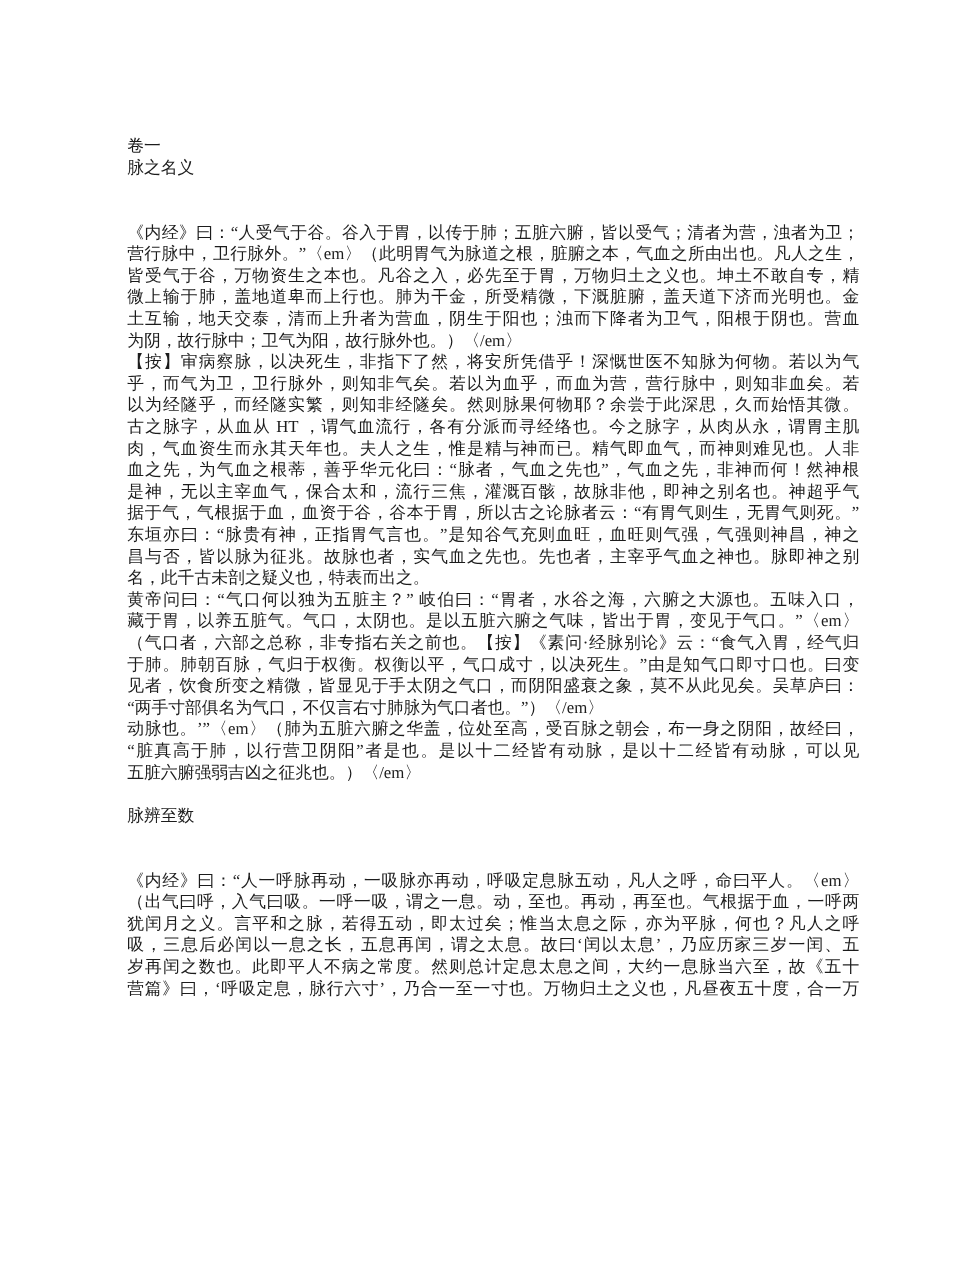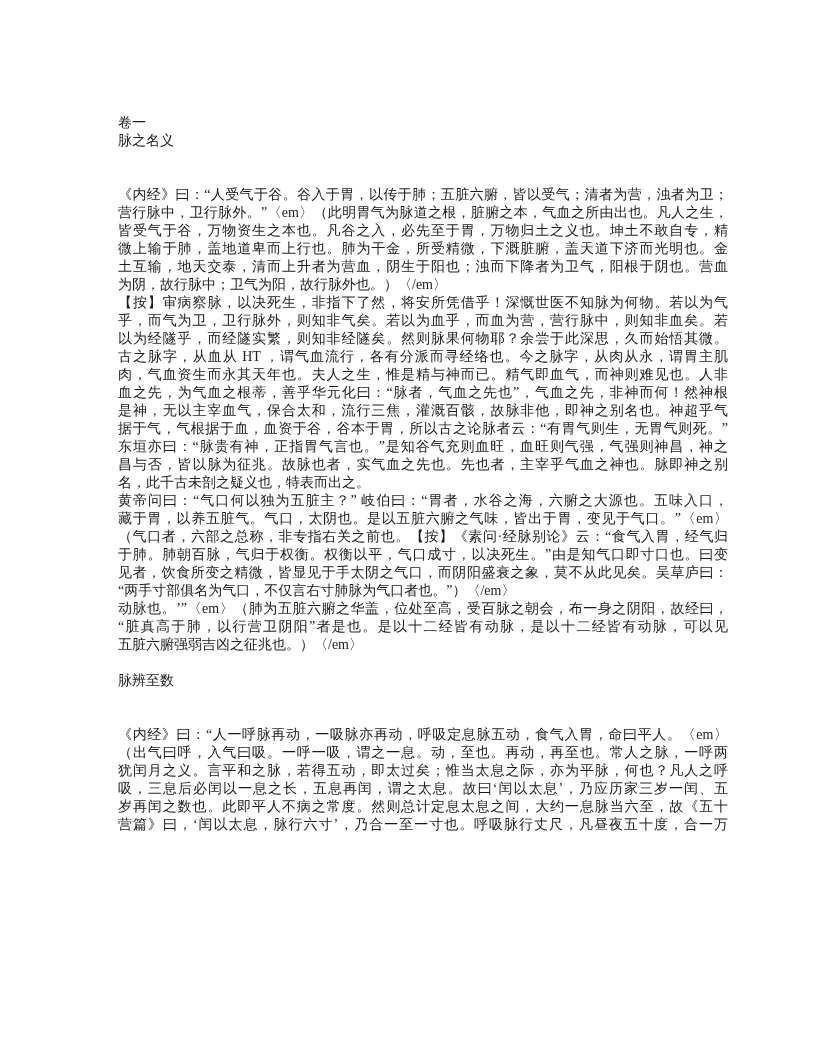--- a/index.html
+++ b/index.html
@@ -10,21 +10,21 @@
   .page {
     position: relative;
     width: 816px;
     height: 1056px;
     background: #ffffff;
     overflow: hidden;
     font-family: "Liberation Serif", "DejaVu Serif", serif;
   }
   .content {
     position: absolute;
-    left: 118px;
+    left: 106px;
     top: 114px;
     width: 610px;
     color: #1c1c1c;
     font-size: 14px;
     line-height: 18px;
   }
   .block { margin: 0; }
   .title { margin-bottom: 36px; }
   .heading {
     height: 18px;
@@ -86,21 +86,21 @@
         <div class="line">见者，饮食所变之精微，皆显见于手太阴之气口，而阴阳盛衰之象，莫不从此见矣。吴草庐曰：</div>
         <div class="line lastline">“两手寸部俱名为气口，不仅言右寸肺脉为气口者也。”）〈/em〉</div>
       </div>
       <div class="block paragraph">
         <div class="line">动脉也。’”〈em〉（肺为五脏六腑之华盖，位处至高，受百脉之朝会，布一身之阴阳，故经曰，</div>
         <div class="line">“脏真高于肺，以行营卫阴阳”者是也。是以十二经皆有动脉，是以十二经皆有动脉，可以见</div>
         <div class="line lastline">五脏六腑强弱吉凶之征兆也。）〈/em〉</div>
       </div>
       <div class="block heading">脉辨至数</div>
       <div class="block paragraph">
-        <div class="line">《内经》曰：“人一呼脉再动，一吸脉亦再动，呼吸定息脉五动，食气入胃，命曰平人。〈em〉</div>
-        <div class="line">（出气曰呼，入气曰吸。一呼一吸，谓之一息。动，至也。再动，再至也。常人之脉，一呼两</div>
+        <div class="line">《内经》曰：“人一呼脉再动，一吸脉亦再动，呼吸定息脉五动，凡人之呼，命曰平人。〈em〉</div>
+        <div class="line">（出气曰呼，入气曰吸。一呼一吸，谓之一息。动，至也。再动，再至也。气根据于血，一呼两</div>
         <div class="line">犹闰月之义。言平和之脉，若得五动，即太过矣；惟当太息之际，亦为平脉，何也？凡人之呼</div>
         <div class="line">吸，三息后必闰以一息之长，五息再闰，谓之太息。故曰‘闰以太息’，乃应历家三岁一闰、五</div>
         <div class="line">岁再闰之数也。此即平人不病之常度。然则总计定息太息之间，大约一息脉当六至，故《五十</div>
-        <div class="line">营篇》曰，‘闰以太息，脉行六寸’，乃合一至一寸也。呼吸脉行丈尺，凡昼夜五十度，合一万</div>
+        <div class="line">营篇》曰，‘呼吸定息，脉行六寸’，乃合一至一寸也。万物归土之义也，凡昼夜五十度，合一万</div>
       </div>
     </div>
 </div>
 
 </body></html>

